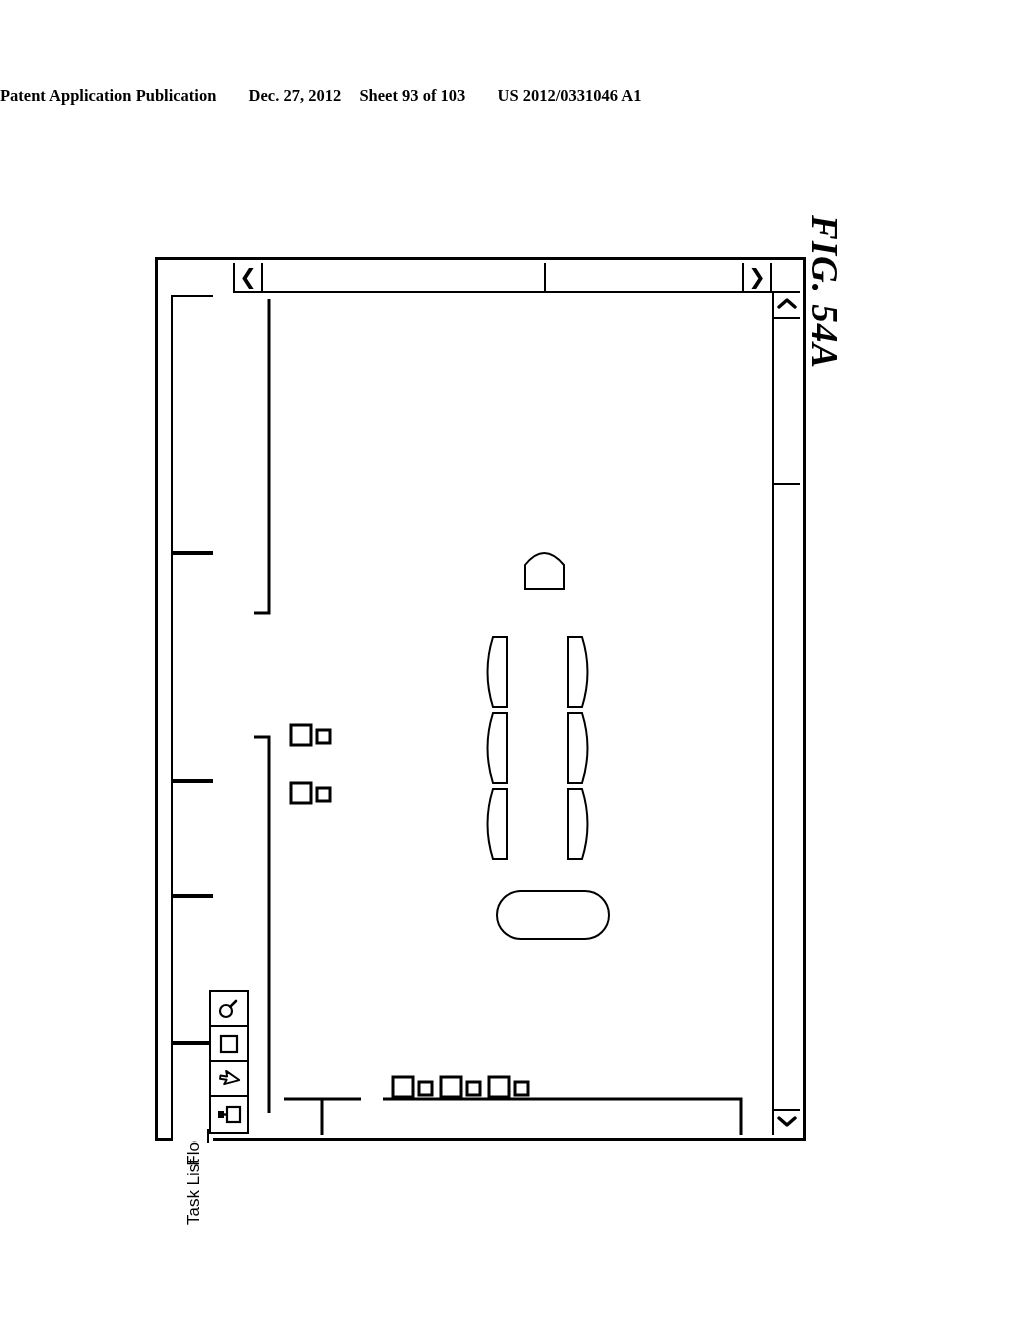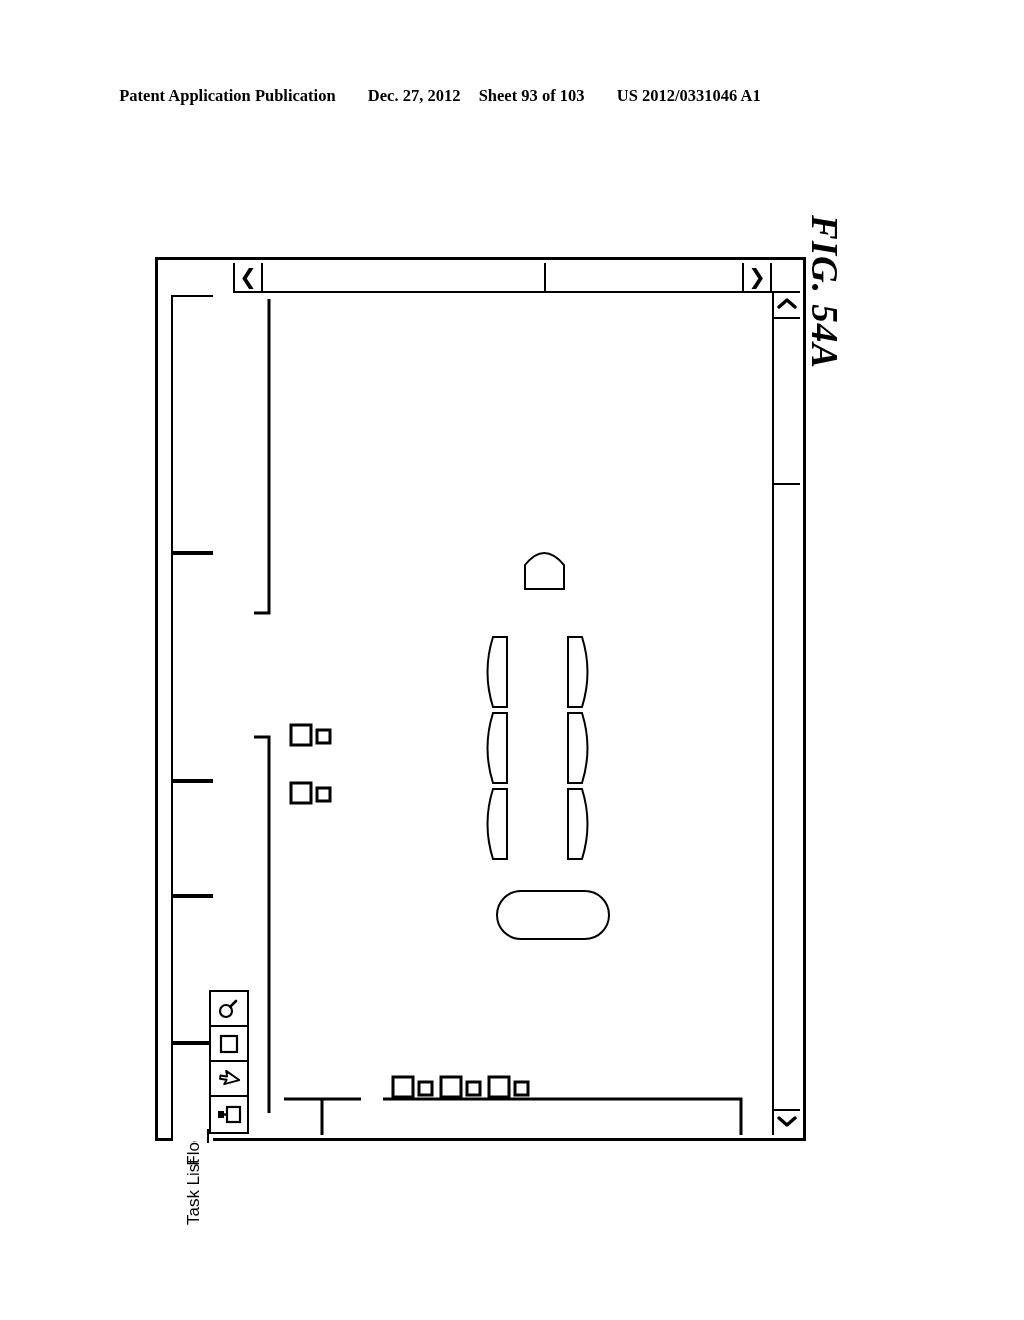--- a/index.html
+++ b/index.html
@@ -14,21 +14,20 @@
     font-family: "Liberation Serif", serif;
     overflow: hidden;
   }
 
   
   #patent-header {
     position: absolute;
     left: 0;
     top: 86px;
     width: 880px;
-    text-align: center;
     font-family: "Liberation Serif", serif;
     font-weight: bold;
     font-size: 16.5px;
     color: #000;
     white-space: nowrap;
   }
   #patent-header .seg { display: inline-block; vertical-align: baseline; }
   #patent-header .gap-lg { display: inline-block; width: 24px; }
   #patent-header .gap-sm { display: inline-block; width: 10px; }
 

